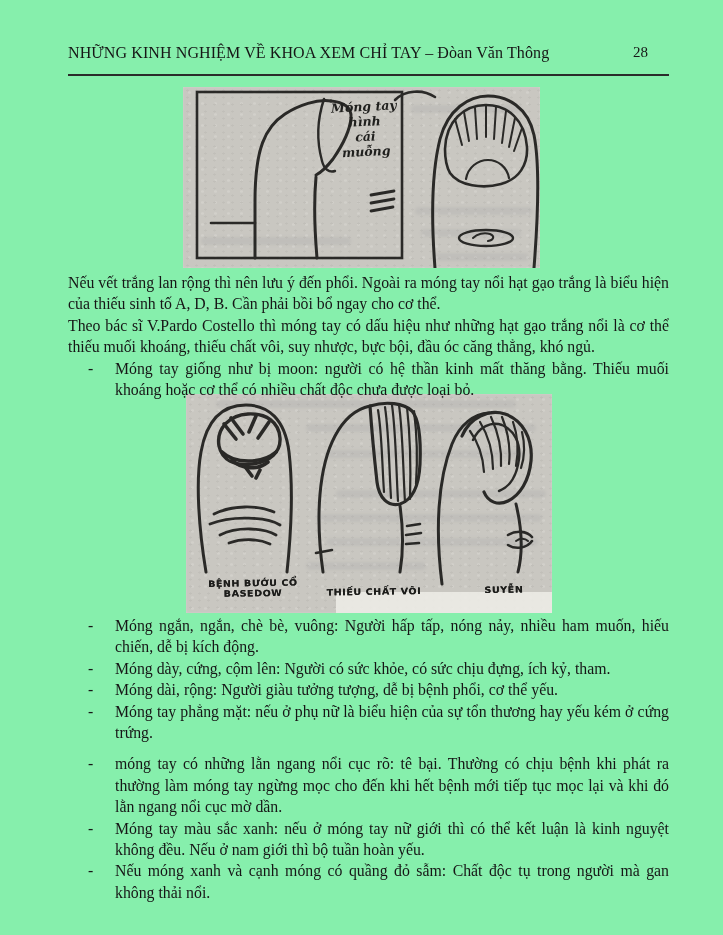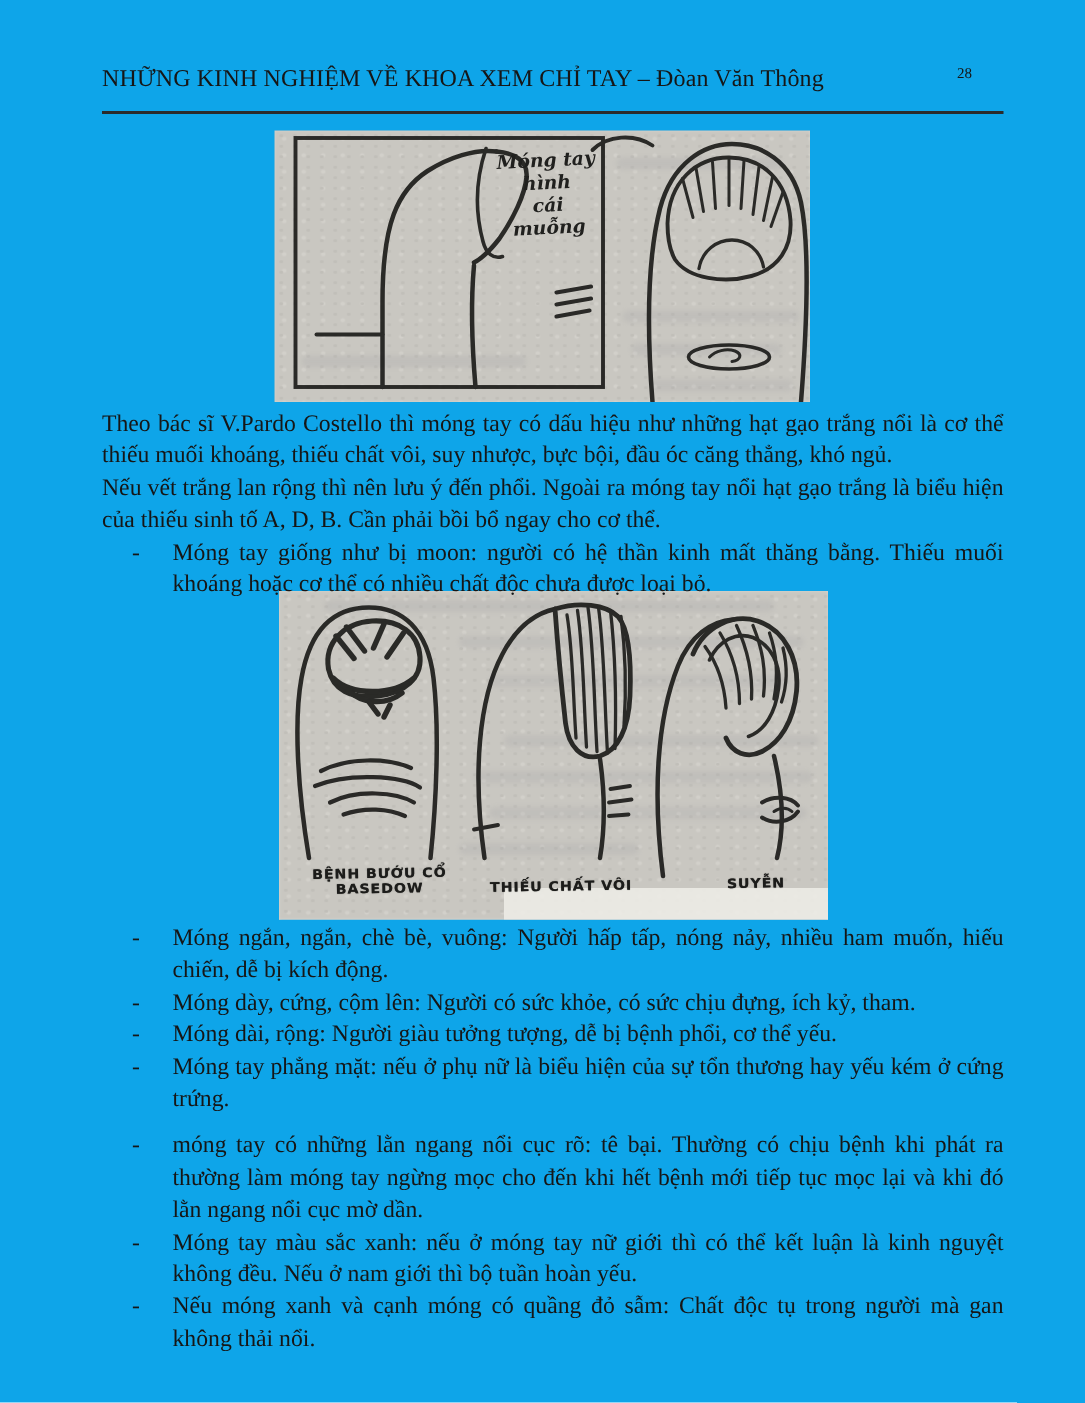--- a/index.html
+++ b/index.html
@@ -1,21 +1,21 @@
 <!DOCTYPE html>
 <html><head>
 <meta charset="utf-8">
 <style>
   html,body{margin:0;padding:0;background:#ffffff;}
-  .page{position:relative;width:723px;height:935px;background:#0ea5e9;overflow:hidden;
+  .page{position:relative;width:723px;height:935px;background:#86efac;overflow:hidden;
         font-family:"Liberation Serif","DejaVu Serif",serif;color:#161616;}
   .header{position:absolute;top:44px;left:68px;width:600px;display:flex;
           justify-content:space-between;align-items:flex-start;font-size:16px;}
   .header .title{white-space:nowrap;letter-spacing:.1px;}
-  .header .pnum{font-size:10px;padding-right:20px;}
+  .header .pnum{font-size:15px;padding-right:20px;}
   .rule{position:absolute;top:74px;left:68px;width:601px;border-top:2px solid #2b2b2b;}
 
   .textcol{position:absolute;left:68px;width:601px;font-size:15.8px;line-height:21.4px;z-index:3;}
   .textcol1{top:272px;}
   .textcol2{top:615px;}
   .para{text-align:justify;}
   .bullet{display:flex;padding-left:20px;}
   .bullet .dash{flex:none;width:27px;}
   .bullet .btext{flex:1;text-align:justify;font-family:Liberation Serif, serif;}
   .gap{height:10px;}
@@ -96,22 +96,22 @@
           </g>
           <path d="M283,92 C285,80 295,73 305,73 C315,73 324,80 326,91" stroke-width="2.2"></path>
           <ellipse cx="303" cy="151" rx="27" ry="8" stroke-width="2.4"></ellipse>
           <path d="M290,151 C294,147 301,145 307,147 C312,149 311,153 305,154" stroke-width="2"></path>
         </g>
       </g>
     </svg>
   </div>
 
   <div class="textcol textcol1">
+    <div class="para">Nếu vết trắng lan rộng thì nên lưu ý đến phổi. Ngoài ra móng tay nổi hạt gạo trắng là biểu hiện của thiếu sinh tố A, D, B. Cần phải bồi bổ ngay cho cơ thể.</div>
     <div class="para">Theo bác sĩ V.Pardo Costello thì móng tay có dấu hiệu như những hạt gạo trắng nổi là cơ thể thiếu muối khoáng, thiếu chất vôi, suy nhược, bực bội, đầu óc căng thẳng, khó ngủ.</div>
-    <div class="para">Nếu vết trắng lan rộng thì nên lưu ý đến phổi. Ngoài ra móng tay nổi hạt gạo trắng là biểu hiện của thiếu sinh tố A, D, B. Cần phải bồi bổ ngay cho cơ thể.</div>
     <div class="bullet">
       <span class="dash">-</span>
       <span class="btext">Móng tay giống như bị moon: người có hệ thần kinh mất thăng bằng. Thiếu muối khoáng hoặc cơ thể có nhiều chất độc chưa được loại bỏ.</span>
     </div>
   </div>
 
   <div class="scan fig2">
     <div class="ghost" style="left:30px;top:6px;width:300px;"></div>
     <div class="ghost" style="left:120px;top:30px;width:230px;"></div>
     <div class="ghost" style="left:140px;top:56px;width:200px;"></div>

